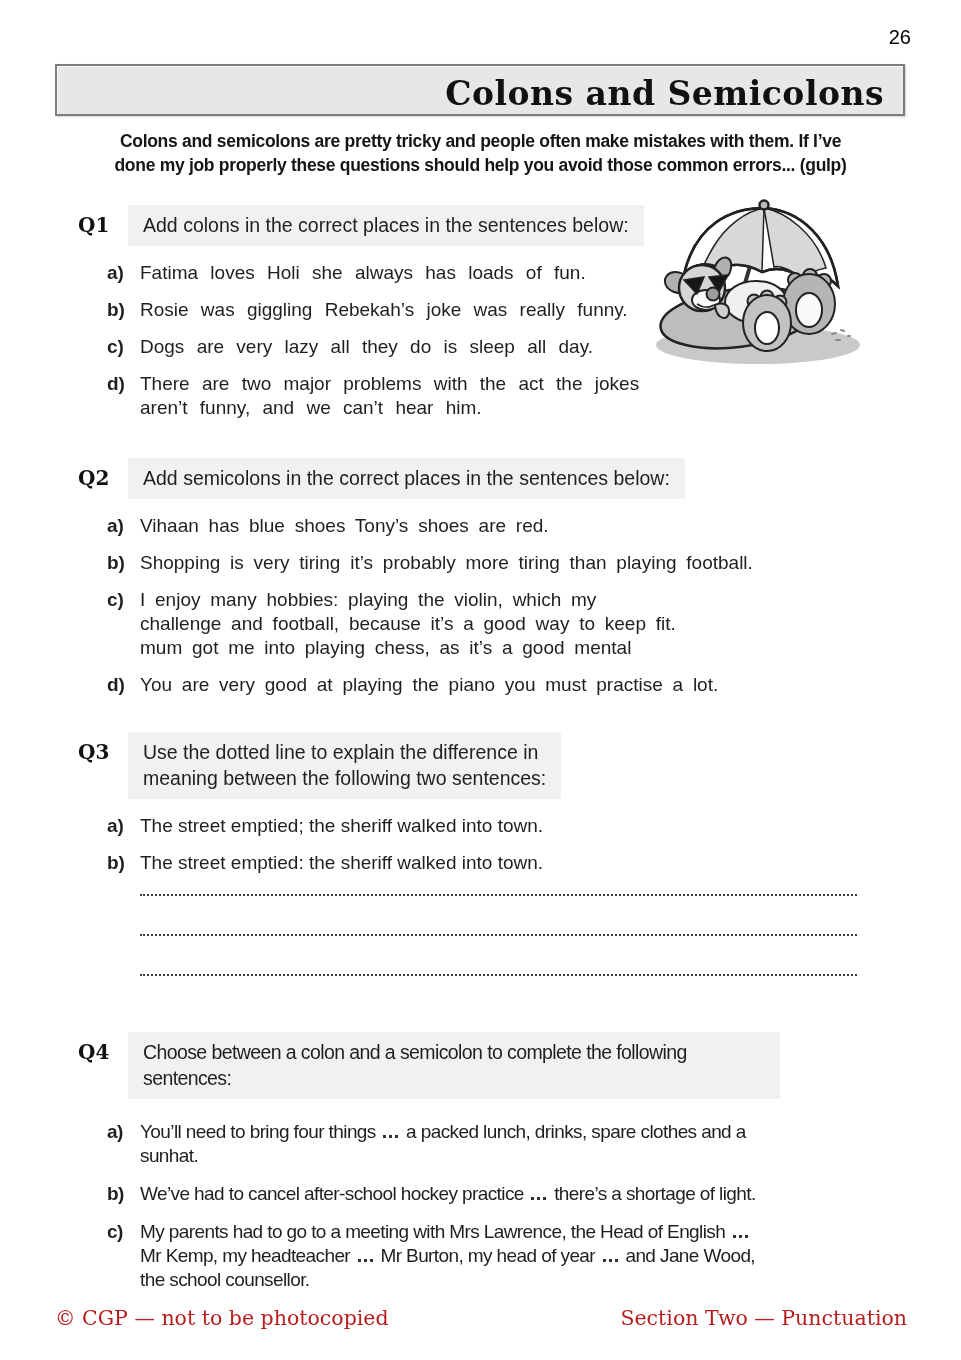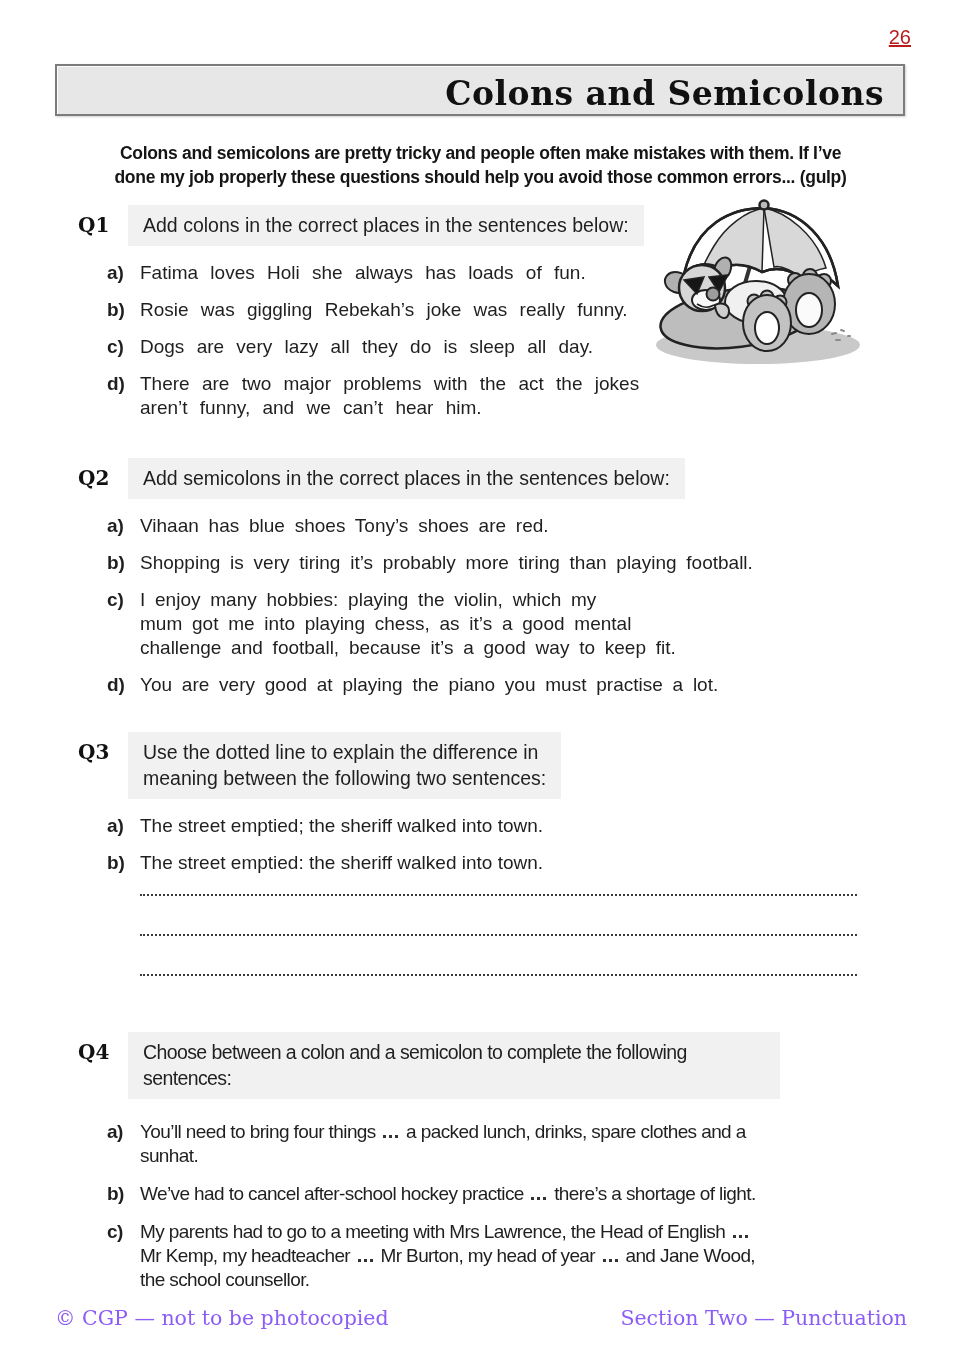--- a/index.html
+++ b/index.html
@@ -2,35 +2,35 @@
 <html><head>
 <meta charset="utf-8">
 <style>
   html,body {margin:0; padding:0; background:#fff;}
   .page {
     position:relative; width:961px; height:1360px; margin:0 auto;
     background:#ffffff; color:#1f1f1f;
     font-family:"Liberation Sans", sans-serif;
     overflow:hidden;
   }
-  .page-number {position:absolute; top:26px; right:50px; font-size:20px; color:#b91c1c;text-decoration:underline;}
+  .page-number {position:absolute; top:26px; right:50px; font-size:20px; color:#000000;}
   .title-box {
     position:absolute; top:64px; left:55px; width:816px; height:48px;
     background:#e7e7e7; border:2px solid #7c7c7c;
     box-shadow: inset 1px 1px 0 rgba(255,255,255,.85), 1px 1px 2px rgba(0,0,0,.18);
     padding:0 15px;
   }
   .title-box h1 {
     margin:4px; text-align:right; font-family:"DejaVu Serif", serif;
     font-size:33px; font-weight:bold; line-height:48px; letter-spacing:.5px; color:#111;
   }
   .intro {
     position:absolute; top:129px; left:0; width:100%;
     text-align:center; font-weight:bold; font-size:17.5px; line-height:24px;
-    letter-spacing:-.3px; color:#151515;margin-top:12px;
+    letter-spacing:-.3px; color:#151515;
   }
   .question {position:absolute; left:0; width:780px;}
   .q-head {display:flex; align-items:flex-start; padding-left:78px;}
   .q-num {
     width:50px; flex:none; font-family:"DejaVu Serif", serif;
     font-weight:bold; font-size:20px; padding-top:8px; color:#111;
   }
   .q-prompt {
     background:#f1f1f1; padding:7px 15px 8px; font-size:19.5px; line-height:26px;
     max-width:700px;
@@ -45,21 +45,21 @@
   .cond, .cond .line, .cond.q-prompt {letter-spacing:-.6px;}
   .b {font-weight:normal;}
   .gap {
     display:inline-block; width:15px; height:11px;
     border-bottom:3px dotted #333; margin:0 3px;
   }
   .answer-lines {position:absolute; left:140px; top:856px; width:717px;}
   .answer-line {height:38px; border-bottom:2px dotted #3c3c3c;}
   .illustration {position:absolute; left:626px; top:194px; width:248px; height:188px;}
   .footer {position:absolute; top:1306px; left:55px; right:54px; display:flex; justify-content:space-between;}
-  .footer span {font-family:"DejaVu Serif", serif; font-size:20.5px; color:#8b5cf6;}
+  .footer span {font-family:"DejaVu Serif", serif; font-size:20.5px; color:#b91c1c;}
 </style>
 </head>
 <body>
 
 <div class="page">
 
   <div class="page-number">26</div>
 
   <div class="title-box">
     <h1>Colons and Semicolons</h1>
@@ -168,22 +168,22 @@
       <div class="q-item">
         <span class="q-letter">b)</span>
         <div class="q-lines">
             <div class="line"><span>Shopping is very tiring it’s probably more tiring than playing football.</span></div>
           </div>
       </div>
       <div class="q-item">
         <span class="q-letter">c)</span>
         <div class="q-lines">
           <div class="line"><span>I enjoy many hobbies: playing the violin, which my</span></div>
+          <div class="line"><span>challenge and football, because it’s a good way to keep fit.</span></div>
           <div class="line"><span>mum got me into playing chess, as it’s a good mental</span></div>
-          <div class="line"><span>challenge and football, because it’s a good way to keep fit.</span></div>
         </div>
       </div>
       <div class="q-item">
         <span class="q-letter">d)</span>
         <div class="q-lines">
             <div class="line"><span>You are very good at playing the piano you must practise a lot.</span></div>
           </div>
       </div>
     </div>
   </section>

